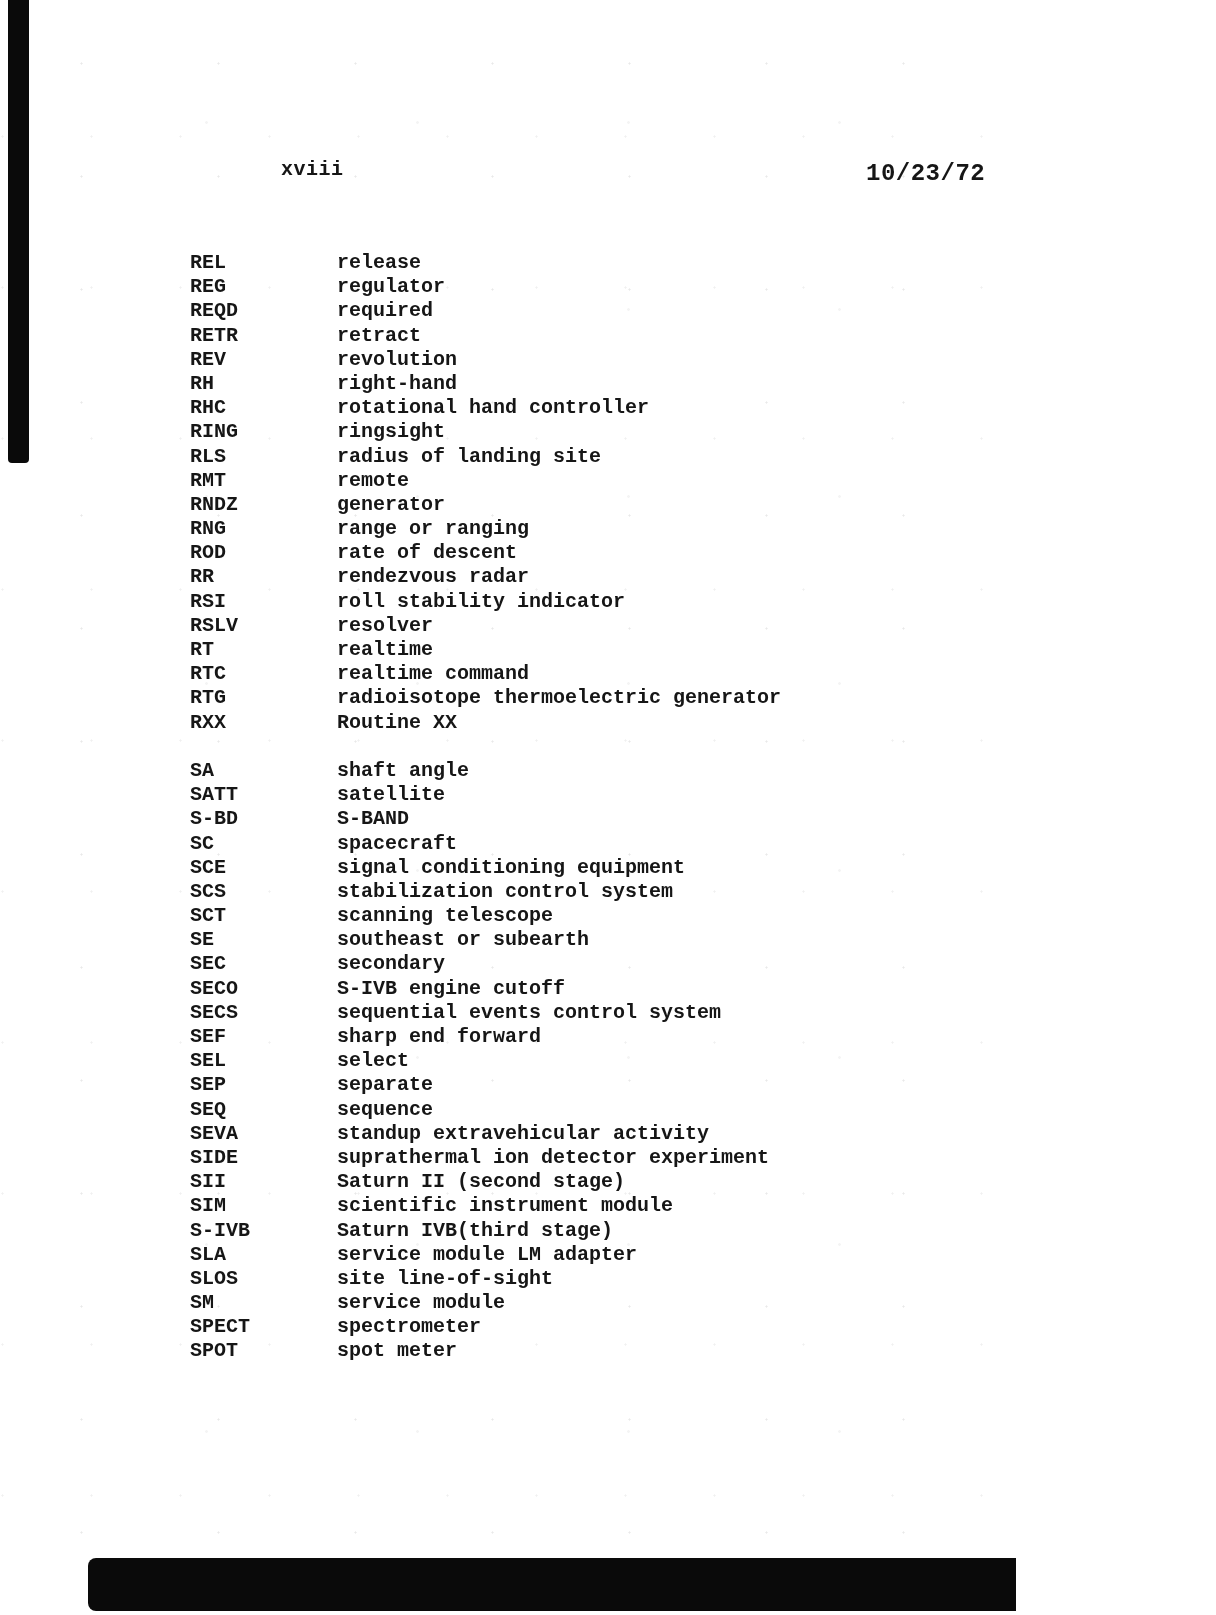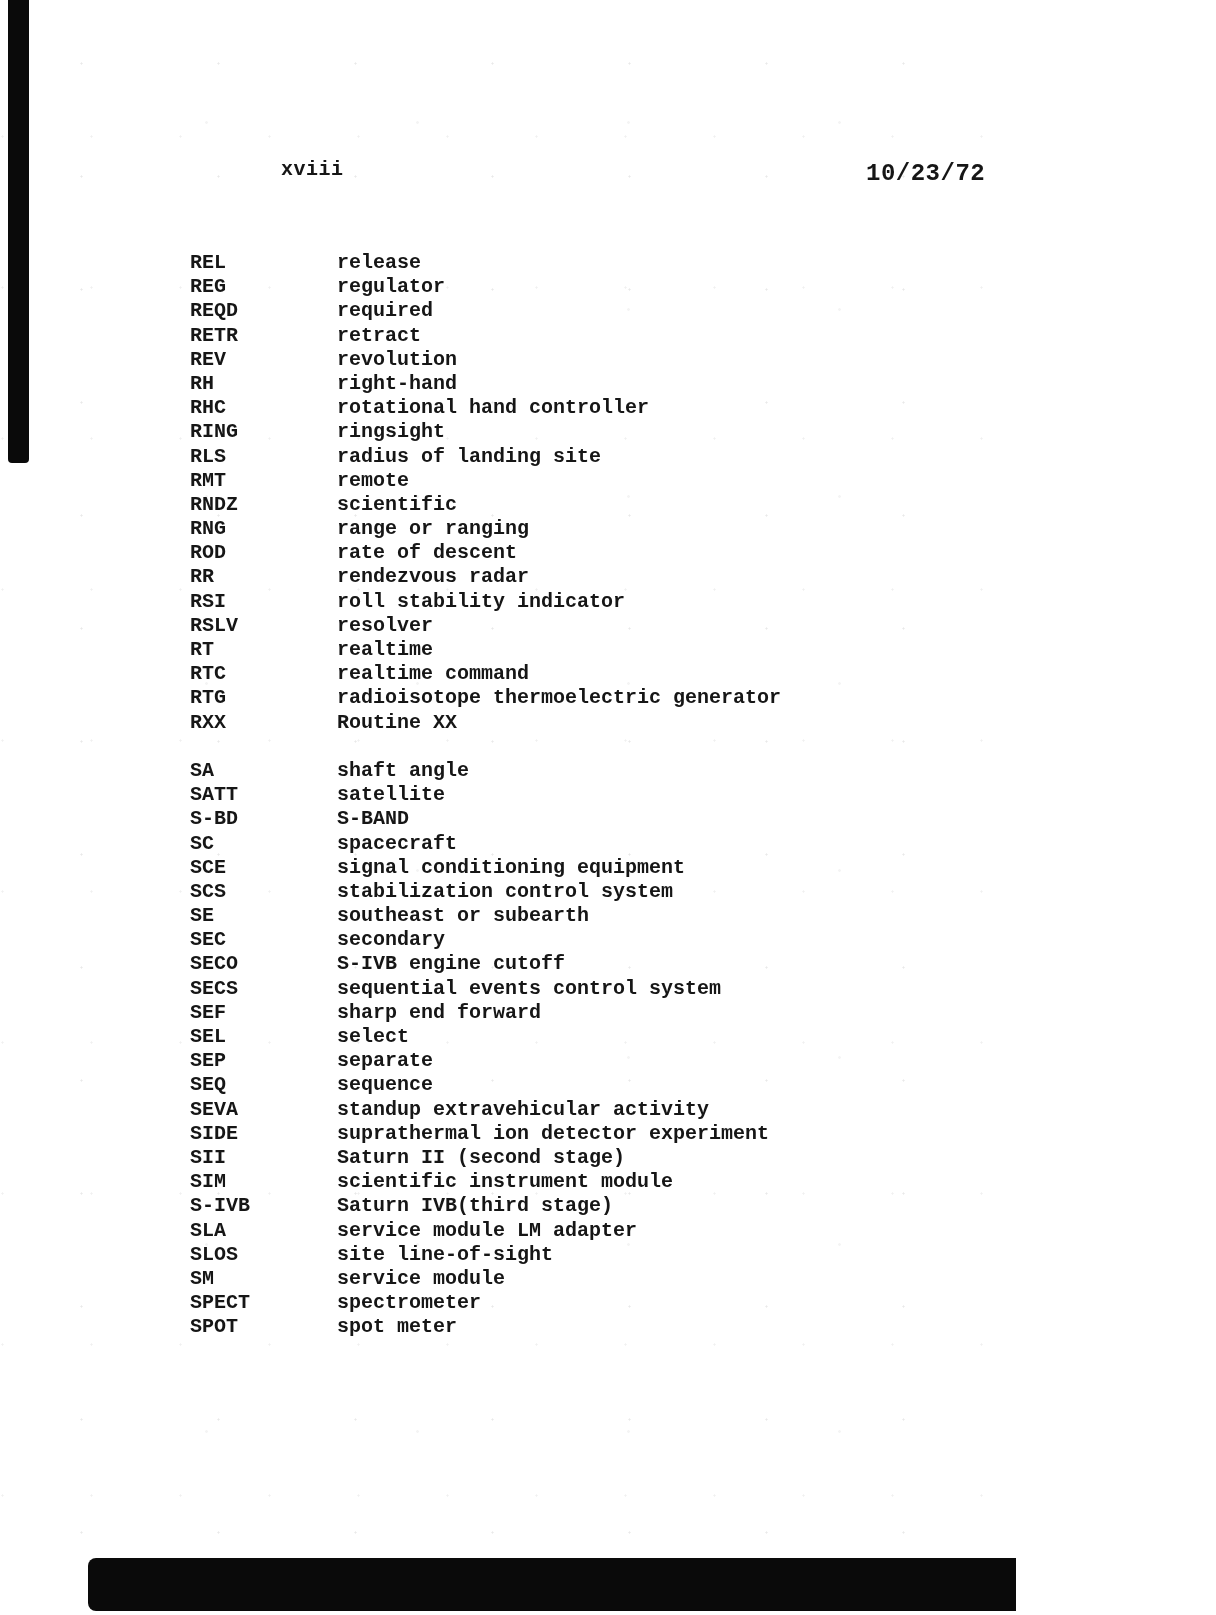--- a/index.html
+++ b/index.html
@@ -100,38 +100,39 @@
         <div class="row"><span class="abbr">REL</span><span class="def">release</span></div>
         <div class="row"><span class="abbr">REG</span><span class="def">regulator</span></div>
         <div class="row"><span class="abbr">REQD</span><span class="def">required</span></div>
         <div class="row"><span class="abbr">RETR</span><span class="def">retract</span></div>
         <div class="row"><span class="abbr">REV</span><span class="def">revolution</span></div>
         <div class="row"><span class="abbr">RH</span><span class="def">right-hand</span></div>
         <div class="row"><span class="abbr">RHC</span><span class="def">rotational hand controller</span></div>
         <div class="row"><span class="abbr">RING</span><span class="def">ringsight</span></div>
         <div class="row"><span class="abbr">RLS</span><span class="def">radius of landing site</span></div>
         <div class="row"><span class="abbr">RMT</span><span class="def">remote</span></div>
-        <div class="row"><span class="abbr">RNDZ</span><span class="def">scientific</span></div>
+        <div class="row"><span class="abbr">RNDZ</span><span class="def">generator</span></div>
         <div class="row"><span class="abbr">RNG</span><span class="def">range or ranging</span></div>
         <div class="row"><span class="abbr">ROD</span><span class="def">rate of descent</span></div>
         <div class="row"><span class="abbr">RR</span><span class="def">rendezvous radar</span></div>
         <div class="row"><span class="abbr">RSI</span><span class="def">roll stability indicator</span></div>
         <div class="row"><span class="abbr">RSLV</span><span class="def">resolver</span></div>
         <div class="row"><span class="abbr">RT</span><span class="def">realtime</span></div>
         <div class="row"><span class="abbr">RTC</span><span class="def">realtime command</span></div>
         <div class="row"><span class="abbr">RTG</span><span class="def">radioisotope thermoelectric generator</span></div>
         <div class="row"><span class="abbr">RXX</span><span class="def">Routine XX</span></div>
       </div>
       <div class="section">
         <div class="row"><span class="abbr">SA</span><span class="def">shaft angle</span></div>
         <div class="row"><span class="abbr">SATT</span><span class="def">satellite</span></div>
         <div class="row"><span class="abbr">S-BD</span><span class="def">S-BAND</span></div>
         <div class="row"><span class="abbr">SC</span><span class="def">spacecraft</span></div>
         <div class="row"><span class="abbr">SCE</span><span class="def">signal conditioning equipment</span></div>
         <div class="row"><span class="abbr">SCS</span><span class="def">stabilization control system</span></div>
+        <div class="row"><span class="abbr">SCT</span><span class="def">scanning telescope</span></div>
         <div class="row"><span class="abbr">SE</span><span class="def">southeast or subearth</span></div>
         <div class="row"><span class="abbr">SEC</span><span class="def">secondary</span></div>
         <div class="row"><span class="abbr">SECO</span><span class="def">S-IVB engine cutoff</span></div>
         <div class="row"><span class="abbr">SECS</span><span class="def">sequential events control system</span></div>
         <div class="row"><span class="abbr">SEF</span><span class="def">sharp end forward</span></div>
         <div class="row"><span class="abbr">SEL</span><span class="def">select</span></div>
         <div class="row"><span class="abbr">SEP</span><span class="def">separate</span></div>
         <div class="row"><span class="abbr">SEQ</span><span class="def">sequence</span></div>
         <div class="row"><span class="abbr">SEVA</span><span class="def">standup extravehicular activity</span></div>
         <div class="row"><span class="abbr">SIDE</span><span class="def">suprathermal ion detector experiment</span></div>

